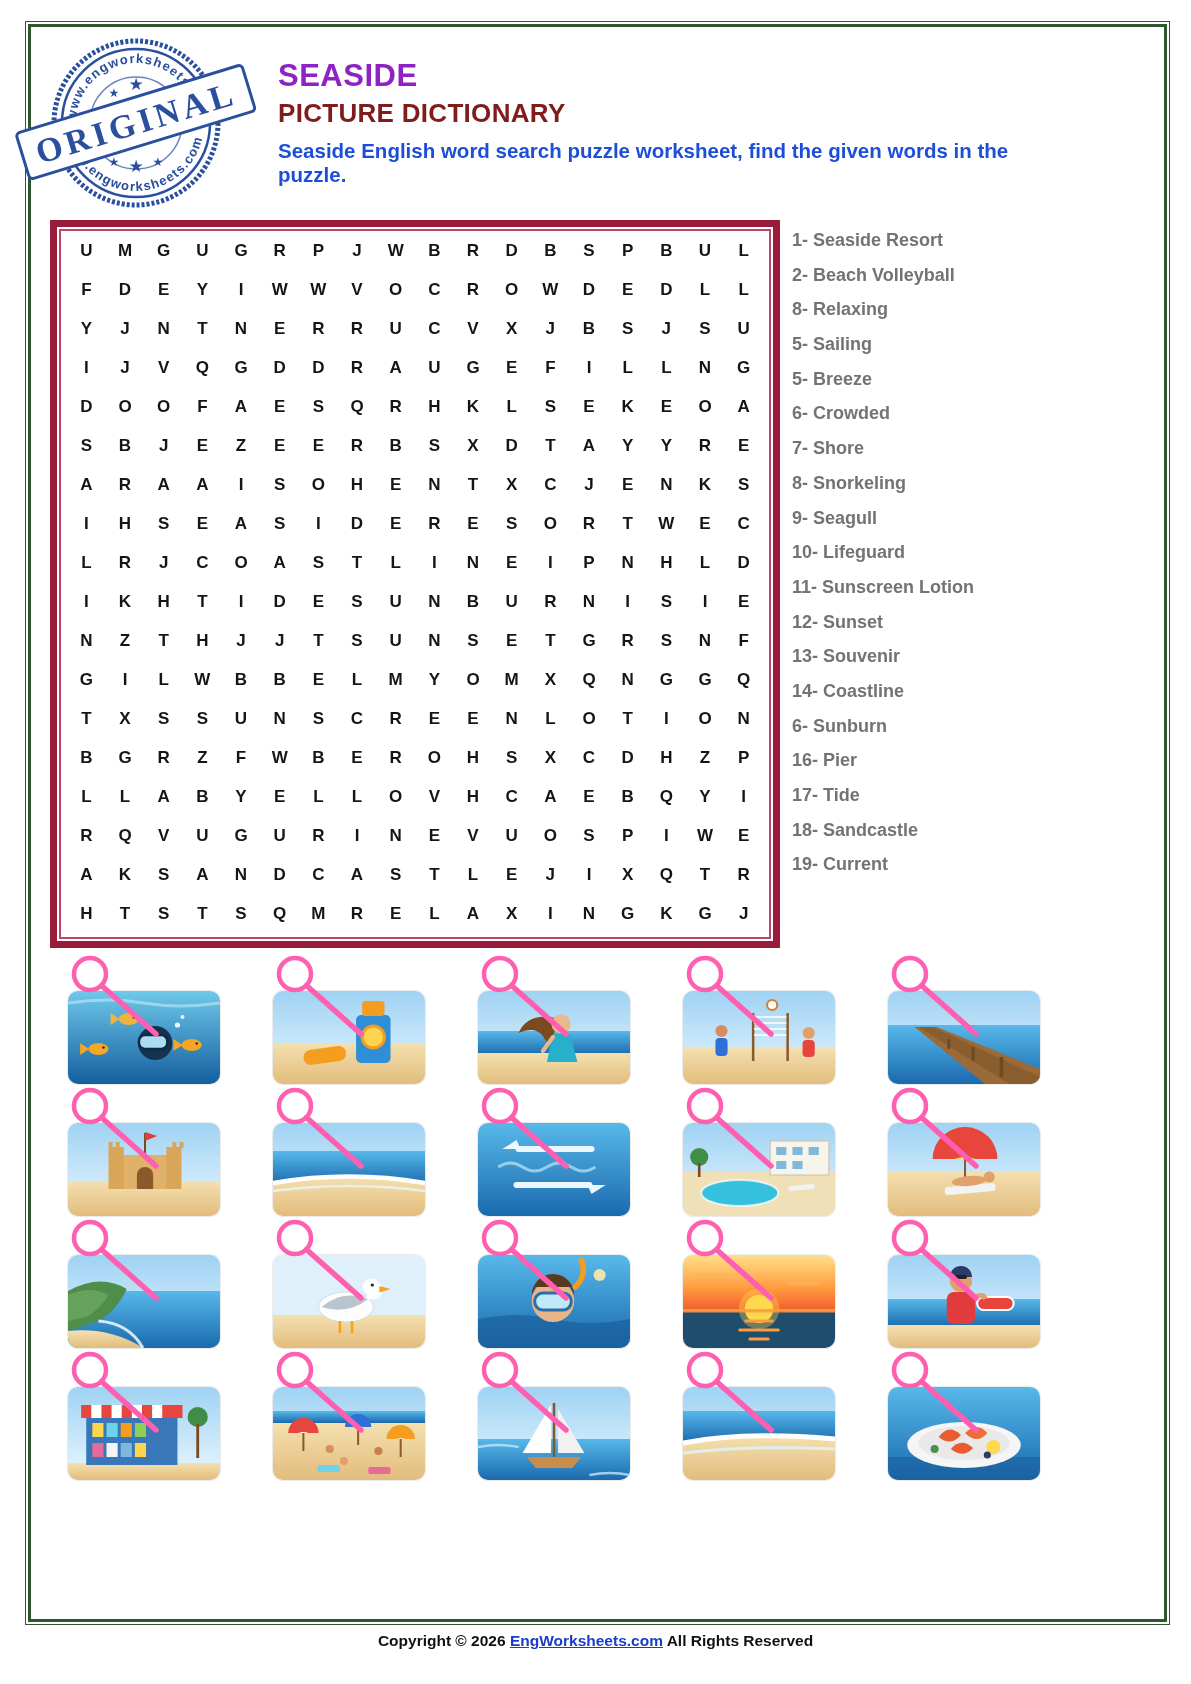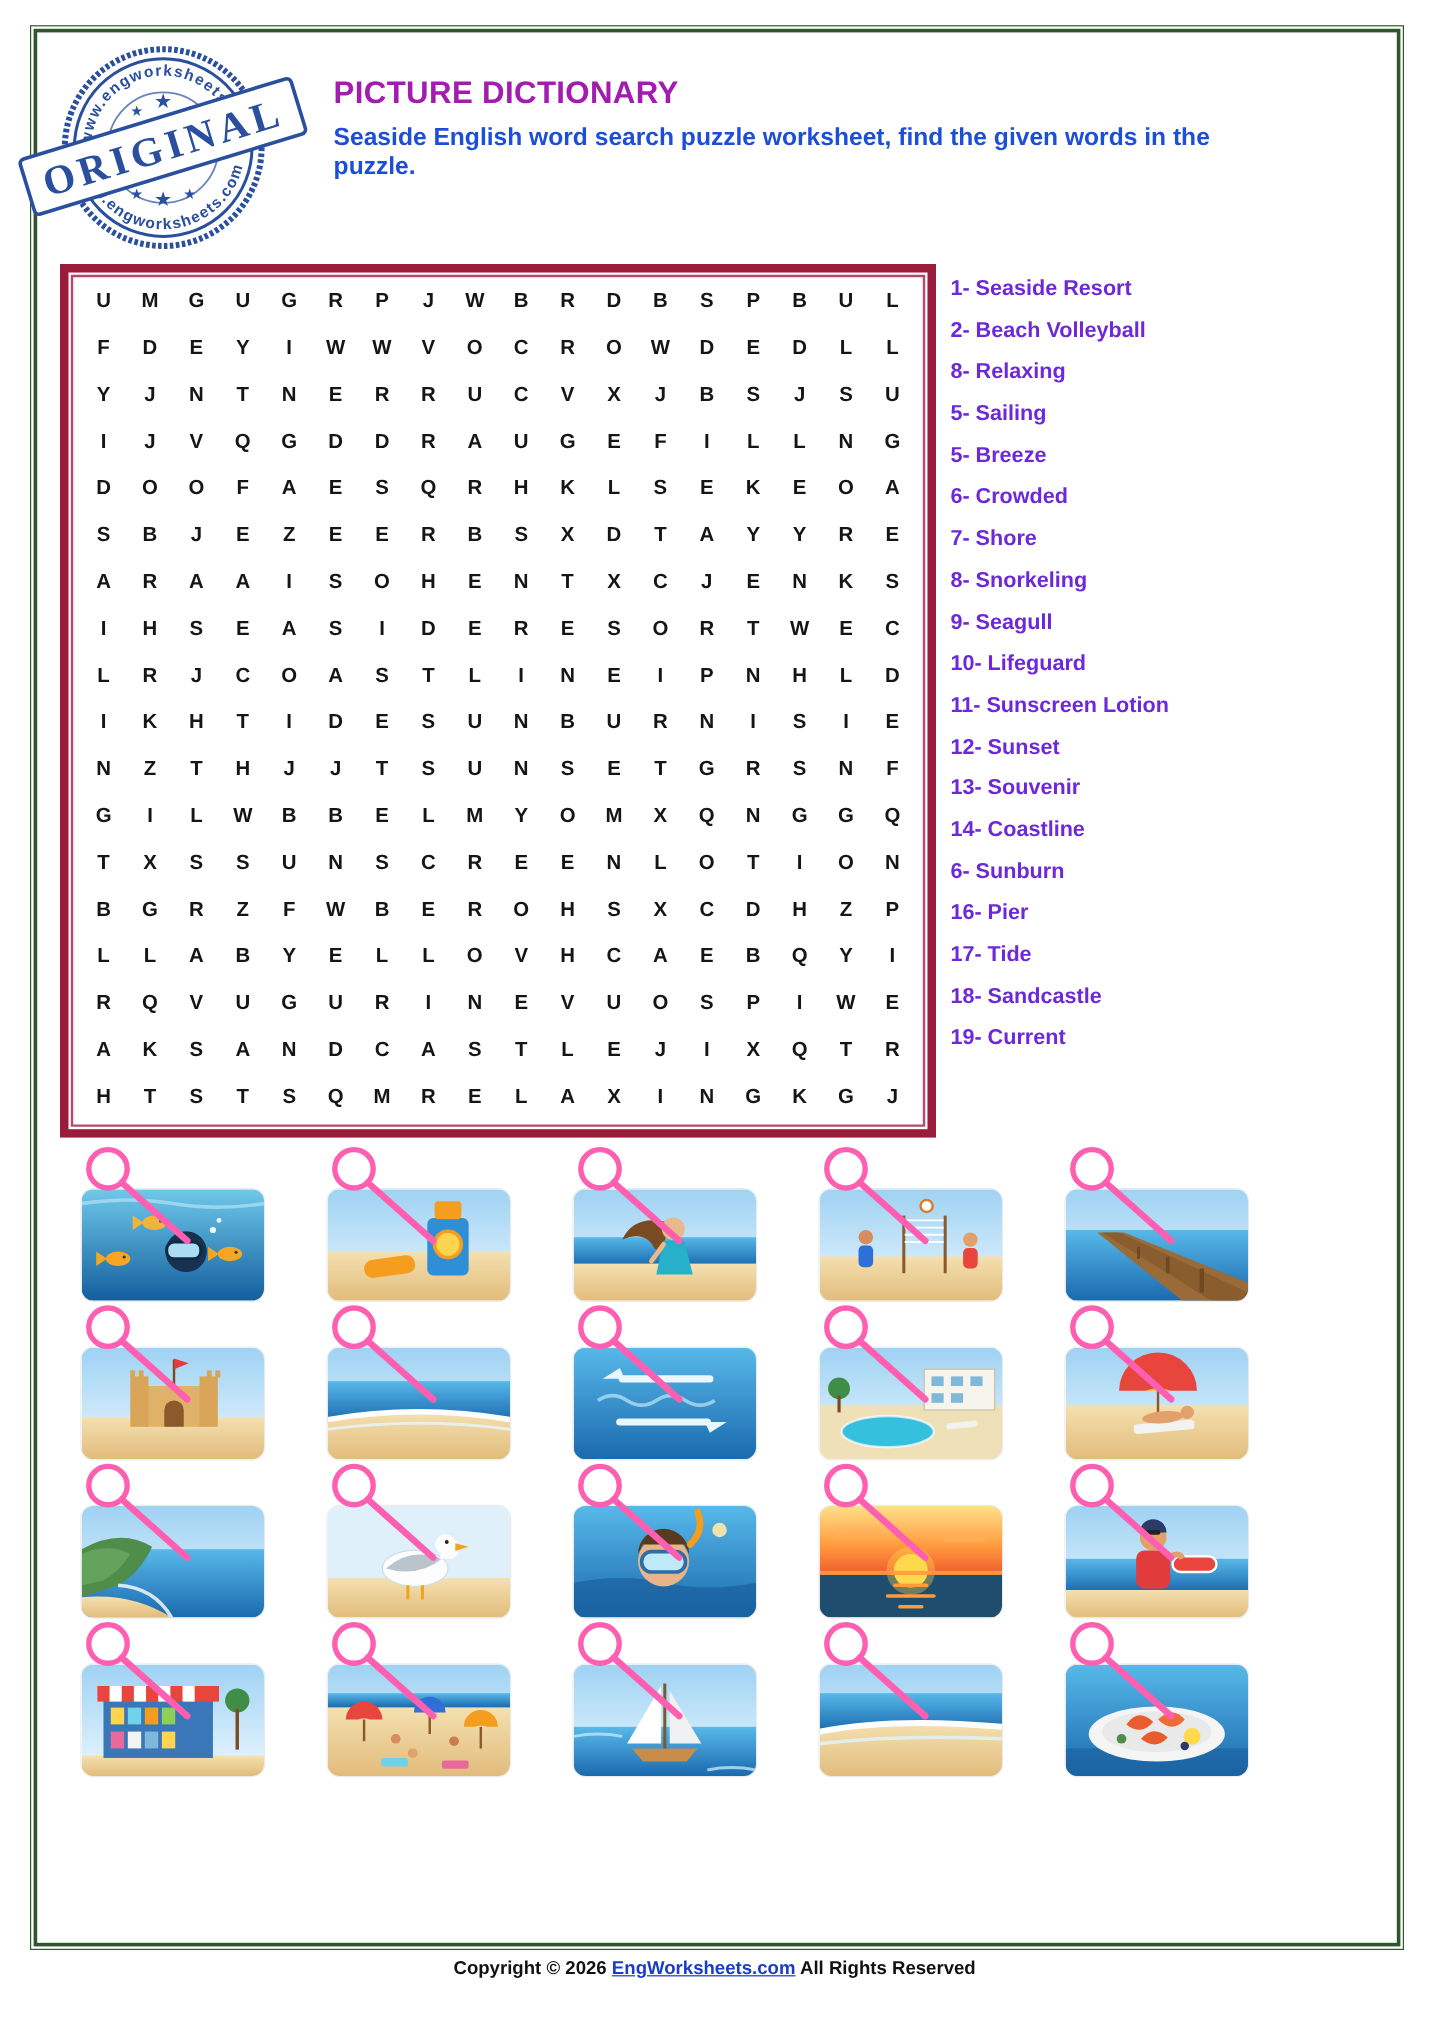--- a/index.html
+++ b/index.html
@@ -13,21 +13,21 @@
   .title{font-size:31px;font-weight:bold;letter-spacing:.5px;margin:0;}
   .subtitle{font-size:26px;font-weight:bold;letter-spacing:.3px;margin:4px 0 0 0;}
   .desc{font-size:20.5px;font-weight:bold;color:#1d4ed8;margin:10px 0 0 0;width:760px;line-height:1.18;}
   .gridbox{position:absolute;left:50px;top:220px;width:706px;
            border:7px solid #9a1c3b;box-shadow:inset 0 0 0 2px #fff,inset 0 0 0 4px #b8486b;
            background:#fff;padding:4px 5px 8px 5px;}
   .lettergrid{display:grid;grid-template-columns:repeat(18,1fr);grid-auto-rows:39px;width:696px;margin:0 auto;}
   .cell{display:flex;align-items:center;justify-content:center;
         font-size:17px;font-weight:bold;color:#151515;}
   .wordlist{position:absolute;left:792px;top:230px;list-style:none;margin:0;padding:0;}
-  .wordlist li{font-size:18px;font-weight:bold;color:#6d28d9;height:34.7px;white-space:nowrap;}
+  .wordlist li{font-size:18px;font-weight:bold;color:#737373;height:34.7px;white-space:nowrap;}
   .tiles{position:absolute;left:58px;top:952px;display:grid;
          grid-template-columns:repeat(5,205px);grid-auto-rows:132px;}
   .tile{position:relative;}
   .imgbox{position:absolute;left:10px;top:39px;width:152px;height:93px;border-radius:10px;
           overflow:hidden;box-shadow:0 0 0 1px rgba(0,0,0,.08);}
   .imgbox svg{display:block;}
   .mag{position:absolute;left:2px;top:2px;width:120px;height:86px;pointer-events:none;z-index:2;}
   .footer{position:absolute;top:1632px;left:0;width:100%;text-align:center;
           font-size:15.5px;font-weight:bold;color:#111;}
   .footer a{color:#1a3bcc;text-decoration:underline;}
@@ -90,21 +90,22 @@
       <text x="124" y="132" font-size="12" text-anchor="middle">★</text>
     </g>
     <g transform="rotate(-17 102 89)">
       <rect x="-16" y="64" width="236" height="48" rx="4" fill="#ffffff" stroke="#2a4f9e" stroke-width="3"></rect>
       <text x="102" y="100" font-size="34" font-weight="bold" text-anchor="middle" font-family="Liberation Serif, serif" letter-spacing="4" fill="#2a4f9e">ORIGINAL</text>
     </g>
   </svg>
 </div>
 
 <div class="titleblock">
-  <h2 class="subtitle" style="color: #a21caf;">PICTURE DICTIONARY</h2>
+  <h1 class="title" style="color: rgb(141, 35, 196);">SEASIDE</h1>
+  <h2 class="subtitle" style="color: #7f1d1d;">PICTURE DICTIONARY</h2>
   <p class="desc">Seaside English word search puzzle worksheet, find the given words in the puzzle.</p>
 </div>
 
 <div class="gridbox">
   <div class="lettergrid">
       <div class="cell">U</div>
       <div class="cell">M</div>
       <div class="cell">G</div>
       <div class="cell">U</div>
       <div class="cell">G</div>

